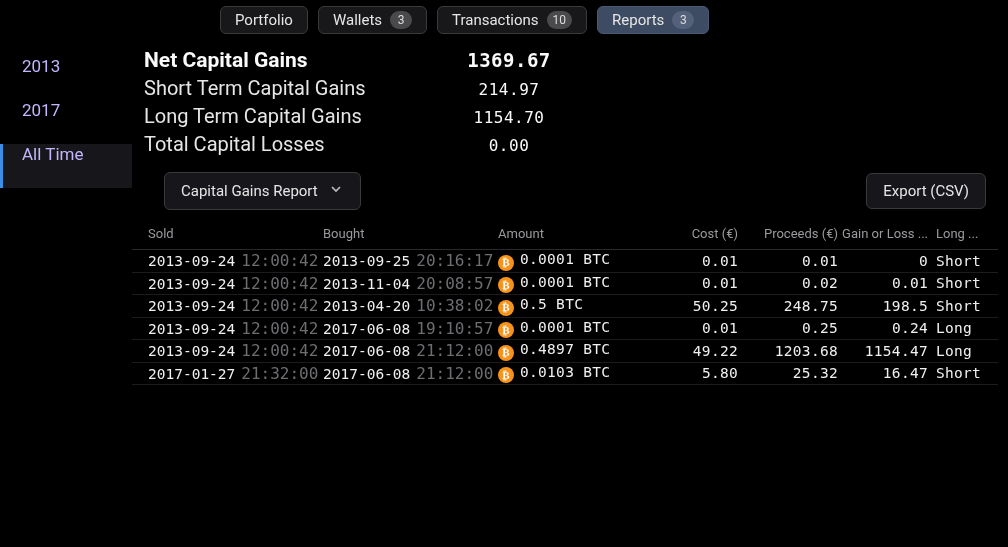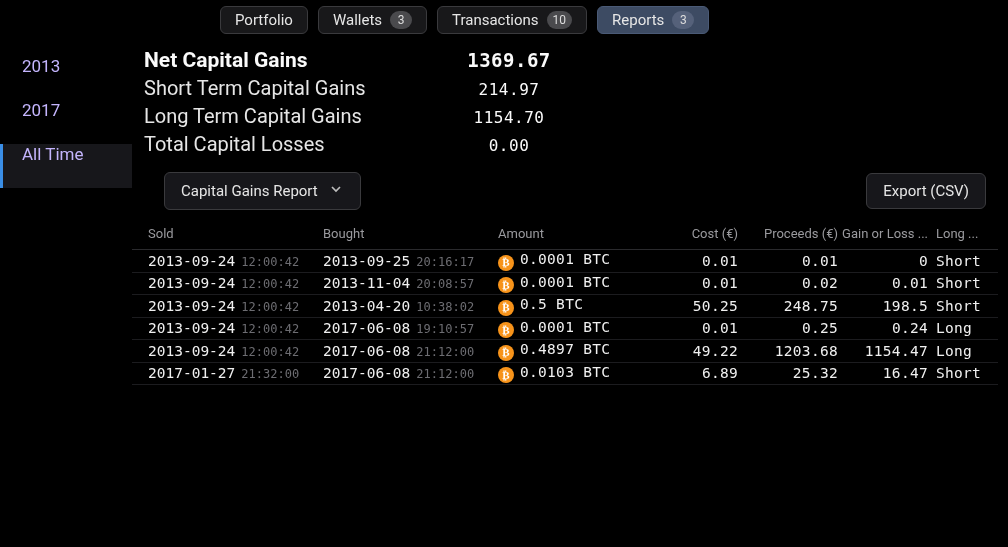--- a/index.html
+++ b/index.html
@@ -41,21 +41,21 @@
   .c-bought { width: 175px; }
   .c-sold   { width: 175px; }
   .c-amount { width: 150px; }
   .c-cost   { width: 90px; text-align: right; }
   .c-proc   { width: 100px; text-align: right; }
   .c-gl     { width: 90px; text-align: right; }
   .c-term   { width: 60px; padding-left: 8px; }
 
   .tbody { }
   .row { display: flex; align-items: center; padding: 1px 10px 1px 16px; border-bottom: 1px solid #1c1c1f; font-family: ui-monospace, Menlo, Consolas, monospace; font-size: 14.5px; }
-  .row .time { color: #6d6d72; margin-left: 6px; font-size: 12px; margin-top: 32px; }
+  .row .time { color: #6d6d72; margin-left: 6px; font-size: 16px; margin-top: 32px; }
   .row .date { color: #f0f0f0; }
   .row .mono { color: #f0f0f0; letter-spacing: 0.3px; }
   .coin-icon { display: inline-flex; width: 16px; height: 16px; border-radius: 50%; background: #f7931a; color: #fff; font-size: 11px; font-weight: 700; align-items: center; justify-content: center; margin-right: 6px; vertical-align: -2px; }
   .gain-pos { color: #33d17a; }
 </style>
 </head>
 <body>
 
 <div class="page">
   <div class="tabs" id="tabs">
@@ -176,21 +176,21 @@
               <div class="col c-amount"><span class="coin-icon">₿</span><span class="mono">0.4897 BTC</span></div>
               <div class="col c-cost mono">49.22</div>
               <div class="col c-proc mono">1203.68</div>
               <div class="col c-gl mono gain-pos">1154.47</div>
               <div class="col c-term mono">Long</div>
             </div>
             <div class="row">
               <div class="col c-bought"><span class="date">2017-01-27</span><span class="time">21:32:00</span></div>
               <div class="col c-sold"><span class="date">2017-06-08</span><span class="time">21:12:00</span></div>
               <div class="col c-amount"><span class="coin-icon">₿</span><span class="mono">0.0103 BTC</span></div>
-              <div class="col c-cost mono">6.89</div>
+              <div class="col c-cost mono">5.80</div>
               <div class="col c-proc mono">25.32</div>
               <div class="col c-gl mono gain-pos">16.47</div>
               <div class="col c-term mono">Short</div>
             </div>
           </div>
       </div>
     </div>
   </div>
 </div>
 

